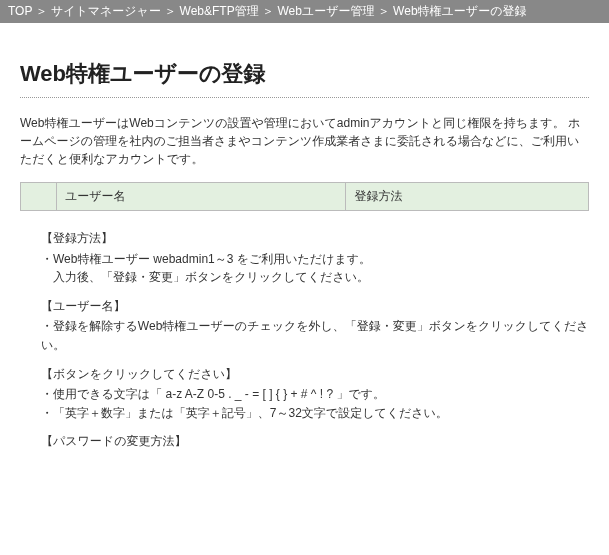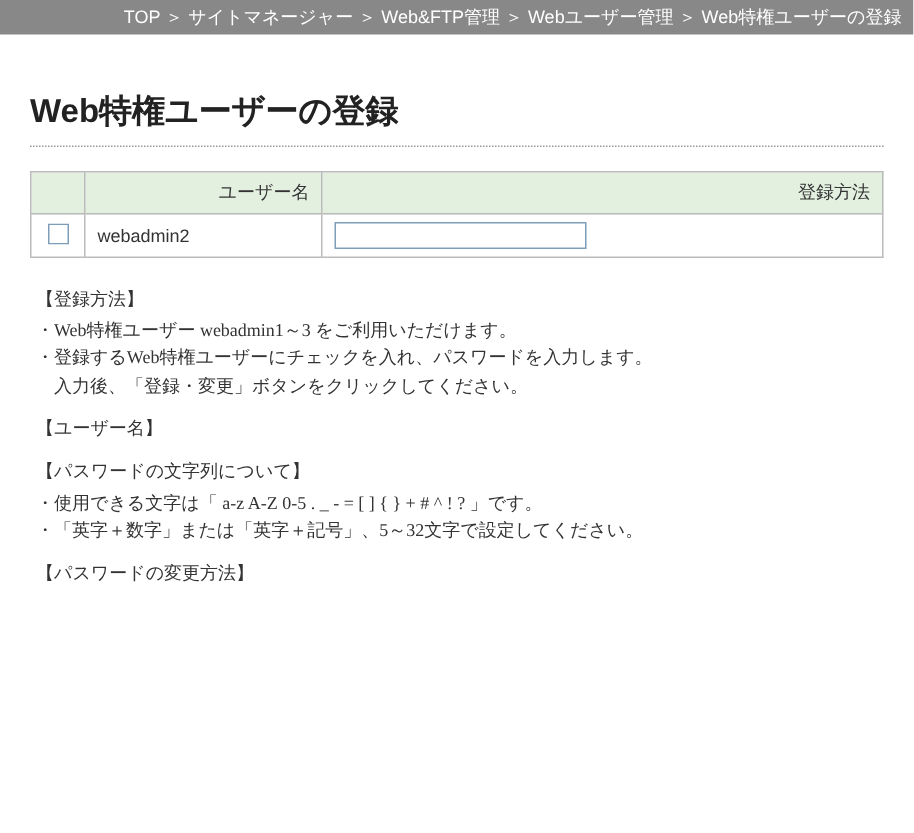--- a/index.html
+++ b/index.html
@@ -1,31 +1,31 @@
 <!DOCTYPE html>
 <html><head>
   <meta charset="utf-8">
   <style>
     * { box-sizing: border-box; margin: 0; padding: 0; }
     body { font-family: "MS PGothic", "Hiragino Kaku Gothic Pro", sans-serif; font-size: 12px; color: #333; width: 609px; }
-    .breadcrumb { background: #888; color: #fff; padding: 3px 8px; font-size: 12px; text-align: right; }
+    .breadcrumb { background: #888; color: #fff; padding: 3px 8px; font-size: 12px; }
     .breadcrumb span { color: #fff; }
     .content { padding: 18px 20px; }
     .title { font-size: 22px; font-weight: bold; color: #222; margin: 18px 0 8px 0; }
     .hr { border: none; border-top: 1px dotted #999; margin: 6px 0 16px 0; }
     .desc { font-size: 12px; line-height: 1.5; margin-bottom: 14px; }
     table { border-collapse: collapse; width: 100%; margin-bottom: 18px; }
     th, td { border: 1px solid #bbb; padding: 5px 8px; text-align: left; }
-    th { background: #e3f0e0; text-align: right; font-weight: normal; color: #333; }
+    th { background: #e3f0e0; text-align: left; font-weight: normal; color: #333; }
     .cbcell { width: 36px; text-align: center; }
     .pwcell input { width: 168px; border: 1px solid #7e9db9; height: 18px; padding: 0 4px; font-family: inherit; }
     .hl-red { outline: 3px solid #d00; outline-offset: -1px; }
     .hl-red-input { border: 3px solid #d00 !important; padding: 2px; display: inline-block; }
     .section-head { margin-top: 4px; margin-bottom: 2px; }
-    .section p { line-height: 1.55; margin-left: 4px; font-family: Liberation Serif, serif; }
+    .section p { line-height: 1.55; margin-left: 21px; }
     .section { margin-bottom: 10px; }
     .checkmark { width: 14px; height: 14px; }
   </style>
 </head>
 <body>
 
 <div class="breadcrumb">
   <span>TOP</span>
   <span>＞</span>
   <span>サイトマネージャー</span>
@@ -33,59 +33,50 @@
   <span>Web&amp;FTP管理</span>
   <span>＞</span>
   <span>Webユーザー管理</span>
   <span>＞</span>
   <span>Web特権ユーザーの登録</span>
 </div>
 
 <div class="content">
   <div class="title">Web特権ユーザーの登録</div>
   <hr class="hr">
+  <div class="desc">Web特権ユーザーはWebコンテンツの設置や管理においてadminアカウントと同じ権限を持ちます。
+ホームページの管理を社内のご担当者さまやコンテンツ作成業者さまに委託される場合などに、ご利用いただくと便利なアカウントです。</div>
 
   <table>
     <thead>
       <tr>
         <th class="cbcell"></th>
         <th>ユーザー名</th>
         <th>登録方法</th>
       </tr>
     </thead>
     <tbody>
-      <tr>
-        <td class="cbcell">
-          <svg class="checkmark" viewBox="0 0 14 14">
-              <rect x="0.5" y="0.5" width="13" height="13" fill="#fff" stroke="#7e9db9"></rect>
-            </svg>
-        </td>
-        <td>webadmin2</td>
-        <td class="pwcell">
-          <input type="password" value="" style="">
-        </td>
-      </tr>
     </tbody>
   </table>
 
   <div class="section">
     <p class="section-head">【登録方法】</p>
     <p>・Web特権ユーザー webadmin1～3 をご利用いただけます。</p>
-    <p>・登録するWeb特権ユーザーにチェックを入れ、パスワードを入力します。</p>
     <p>　入力後、「登録・変更」ボタンをクリックしてください。</p>
   </div>
 
   <div class="section">
     <p class="section-head">【ユーザー名】</p>
+    <p>・登録を解除するWeb特権ユーザーのチェックを外し、「登録・変更」ボタンをクリックしてください。</p>
   </div>
 
   <div class="section">
-    <p class="section-head">【パスワードの文字列について】</p>
+    <p class="section-head">【ボタンをクリックしてください】</p>
     <p>・使用できる文字は「 a-z A-Z 0-5 . _ - = [ ] { } + # ^ ! ? 」です。</p>
-    <p>・「英字＋数字」または「英字＋記号」、5～32文字で設定してください。</p>
+    <p>・「英字＋数字」または「英字＋記号」、7～32文字で設定してください。</p>
   </div>
 
   <div class="section">
     <p class="section-head">【パスワードの変更方法】</p>
 
   </div>
 
 </div>
 
 </body></html>

